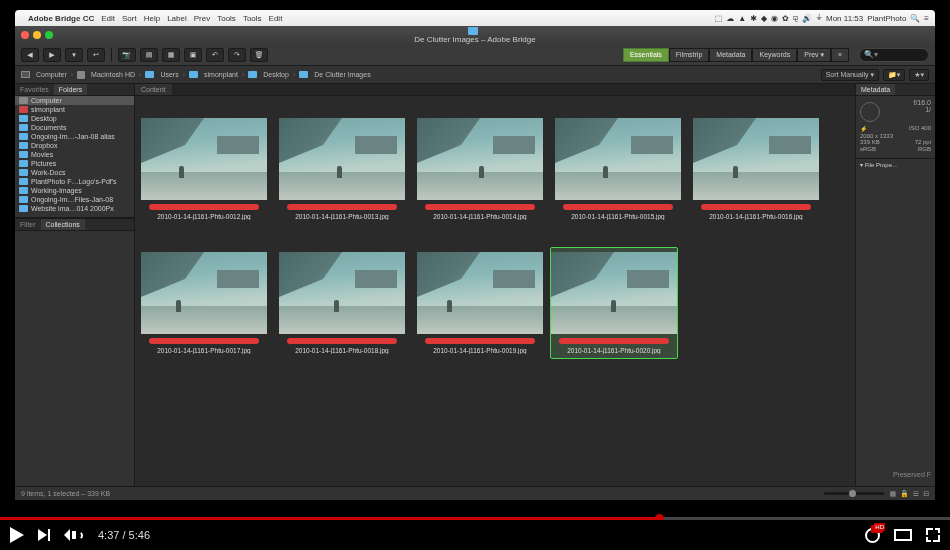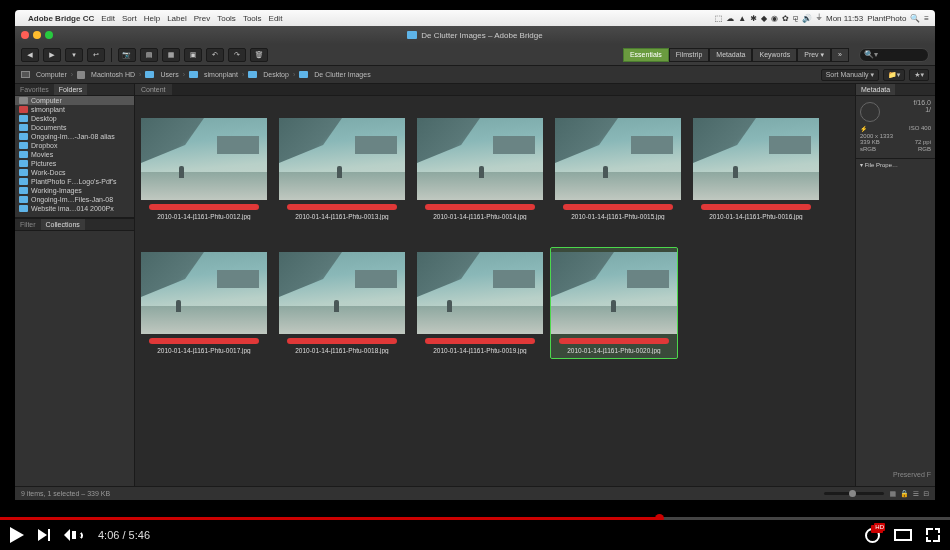--- a/index.html
+++ b/index.html
@@ -9,21 +9,21 @@
 
 .menubar { height: 16px; background: linear-gradient(#fbfbfb,#e8e8e8); display: flex; align-items: center; font-size: 8px; color: #333; padding: 0 6px; gap: 7px; }
 .menubar .apple { font-size: 10px; }
 .menubar .app-name { font-weight: 600; }
 .menubar .spacer { flex: 1; }
 .menubar .right { display: flex; gap: 4px; align-items: center; }
 .menubar .right span { font-size: 8px; }
 .menubar .sysicon { font-size: 9px; color:#333; }
 
 
-.titlebar { height: 18px; background: linear-gradient(#4a4a4a,#3a3a3a); display: flex; align-items: center; justify-content: center; font-size: 8px; color: #ccc; position: relative; }
+.titlebar { height: 18px; background: linear-gradient(#4a4a4a,#3a3a3a); display: flex; align-items: center; justify-content: center; font-size: 8px; color: #ccc; position: relative; flex-direction: column; }
 .traffic { position: absolute; left: 6px; display: flex; gap: 4px; }
 .traffic span { width: 8px; height: 8px; border-radius: 50%; display: block; }
 .tl-r { background: #ff5f56; } .tl-y { background: #ffbd2e; } .tl-g { background: #27c93f; }
 .titlebar .folder-icon { width:10px; height:8px; background:#5eb4e8; border-radius:1px; display:inline-block; margin-right:4px; vertical-align:middle; }
 
 
 .toolbar { height: 22px; background: #3a3a3a; border-bottom: 1px solid #1a1a1a; display: flex; align-items: center; padding: 0 6px; gap: 4px; }
 .tool-btn { background:#2a2a2a; border:1px solid #1a1a1a; height:14px; min-width:18px; border-radius:2px; display:flex; align-items:center; justify-content:center; font-size:7px; color:#ccc; padding:0 3px;}
 .workspace-tabs { margin-left:auto; display:flex; gap:0; }
 .ws-tab { font-size:7px; padding:2px 6px; background:#3a3a3a; color:#ccc; border:1px solid #1a1a1a; }
@@ -411,21 +411,21 @@
   <div class="yt-btn yt-next">
       <div class="tri"></div>
       <div class="bar"></div>
     </div>
   <div class="yt-btn yt-vol">
       <div class="cone"></div>
       <div class="spk"></div>
       <div class="arc"></div>
     </div>
   <div class="yt-time">
-    <span>4:06</span> / <span>5:46</span>
+    <span>4:37</span> / <span>5:46</span>
   </div>
   <div class="yt-right">
     <div class="yt-btn" style="position:relative;">
       <div class="yt-gear"></div>
       <div class="hd-badge">HD</div>
     </div>
     <div class="yt-btn">
         <div class="yt-theater"></div>
       </div>
     <div class="yt-btn">

